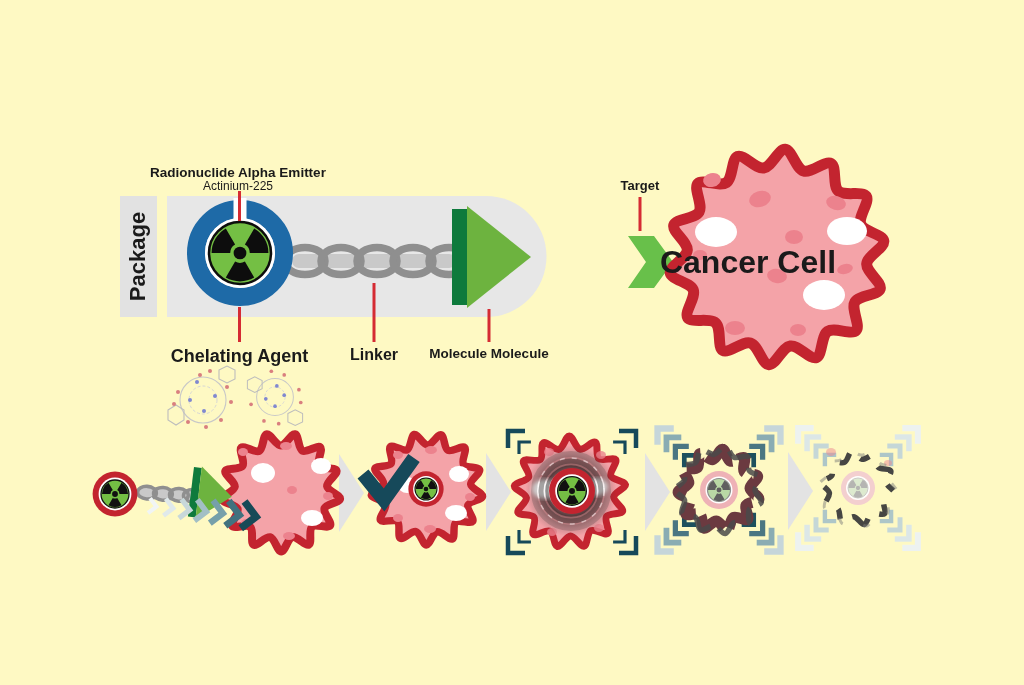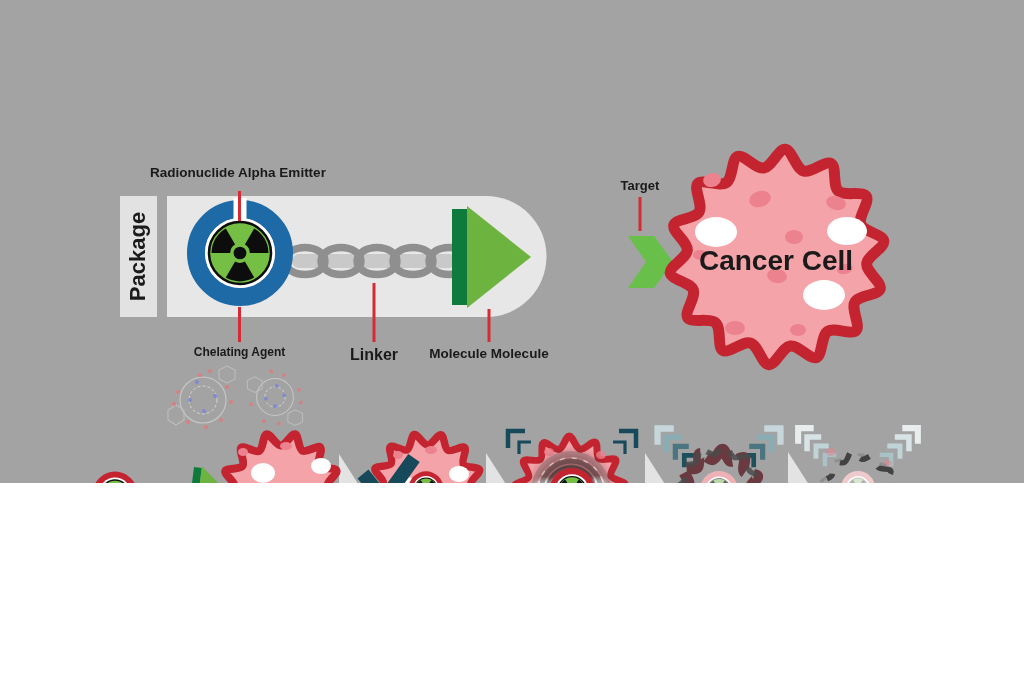--- a/index.html
+++ b/index.html
@@ -1,16 +1,16 @@
 <!DOCTYPE html>
 <html style="--crimson: #c3242f; --pink: #f4a3a8; --spot: #ec828d; --blue: #1e6aa7; --green: #74bf44; --dkgreen: #0e7a3c; --ltgreen: #6db33f; --target_green: #68c04a; --teal: #16495a; --pill: #e7e7e7; --strip: #e2e2e2; --arrow: #e3e3e3; --chain: #8f8f8f; --tick: #d52b33; --ink: #1a1a1a;"><head>
 <meta charset="utf-8">
 <style>
   html,body{margin:0;padding:0;background:#fff;}
-  .canvas{position:relative;width:1024px;height:483px;background:#a3a3a3;overflow:hidden;
+  .canvas{position:relative;width:1024px;height:685px;background:#fef9c3;overflow:hidden;
           font-family:"Liberation Sans",sans-serif;color:var(--ink,#1a1a1a);}
   svg.art{position:absolute;left:0;top:0;width:1024px;height:685px;}
   .lbl{position:absolute;text-align:center;line-height:1.12;color:var(--ink,#1a1a1a);}
   .b{font-weight:bold;}
   .pkg{transform:rotate(-90deg);transform-origin:center;}
 </style>
 </head>
 <body>
 
 <div class="canvas">
@@ -292,20 +292,21 @@
         <circle cx="858" cy="488" r="17" fill="#f3cdd0"></circle>
         <circle cx="858" cy="488" r="12" fill="#ffffff"></circle>
         <circle cx="858" cy="488" r="10" fill="#dcead0" stroke="#c9c9c9" stroke-width="1"></circle>
         <use href="#trefoil" transform="translate(858,488) scale(0.33)" style="color:#b2b2b2"></use>
       </g>
     </g>
   </g>
 </svg>
 
 <div class="lbl b" style="left:123px;top:165px;width:230px;font-size:13.5px">Radionuclide Alpha Emitter</div>
+<div class="lbl" style="left:123px;top:180px;width:230px;font-size:12px">Actinium-225</div>
 <div class="lbl b pkg" style="left:79px;top:243px;width:120px;height:27px;font-size:22px">Package</div>
-<div class="lbl b" style="left:152px;top:346px;width:175px;font-size:12px">Chelating Agent</div>
+<div class="lbl b" style="left:152px;top:346px;width:175px;font-size:18px">Chelating Agent</div>
 <div class="lbl b" style="left:314px;top:346px;width:120px;font-size:16px">Linker</div>
 <div class="lbl b" style="left:409px;top:346px;width:160px;font-size:13.5px">Molecule Molecule</div>
 <div class="lbl b" style="left:600px;top:179px;width:80px;font-size:13px">Target</div>
-<div class="lbl b" style="left:676px;top:245px;width:200px;font-size:28px">Cancer Cell</div>
+<div class="lbl b" style="left:648px;top:245px;width:200px;font-size:32px">Cancer Cell</div>
 
 </div>
 
 </body></html>

